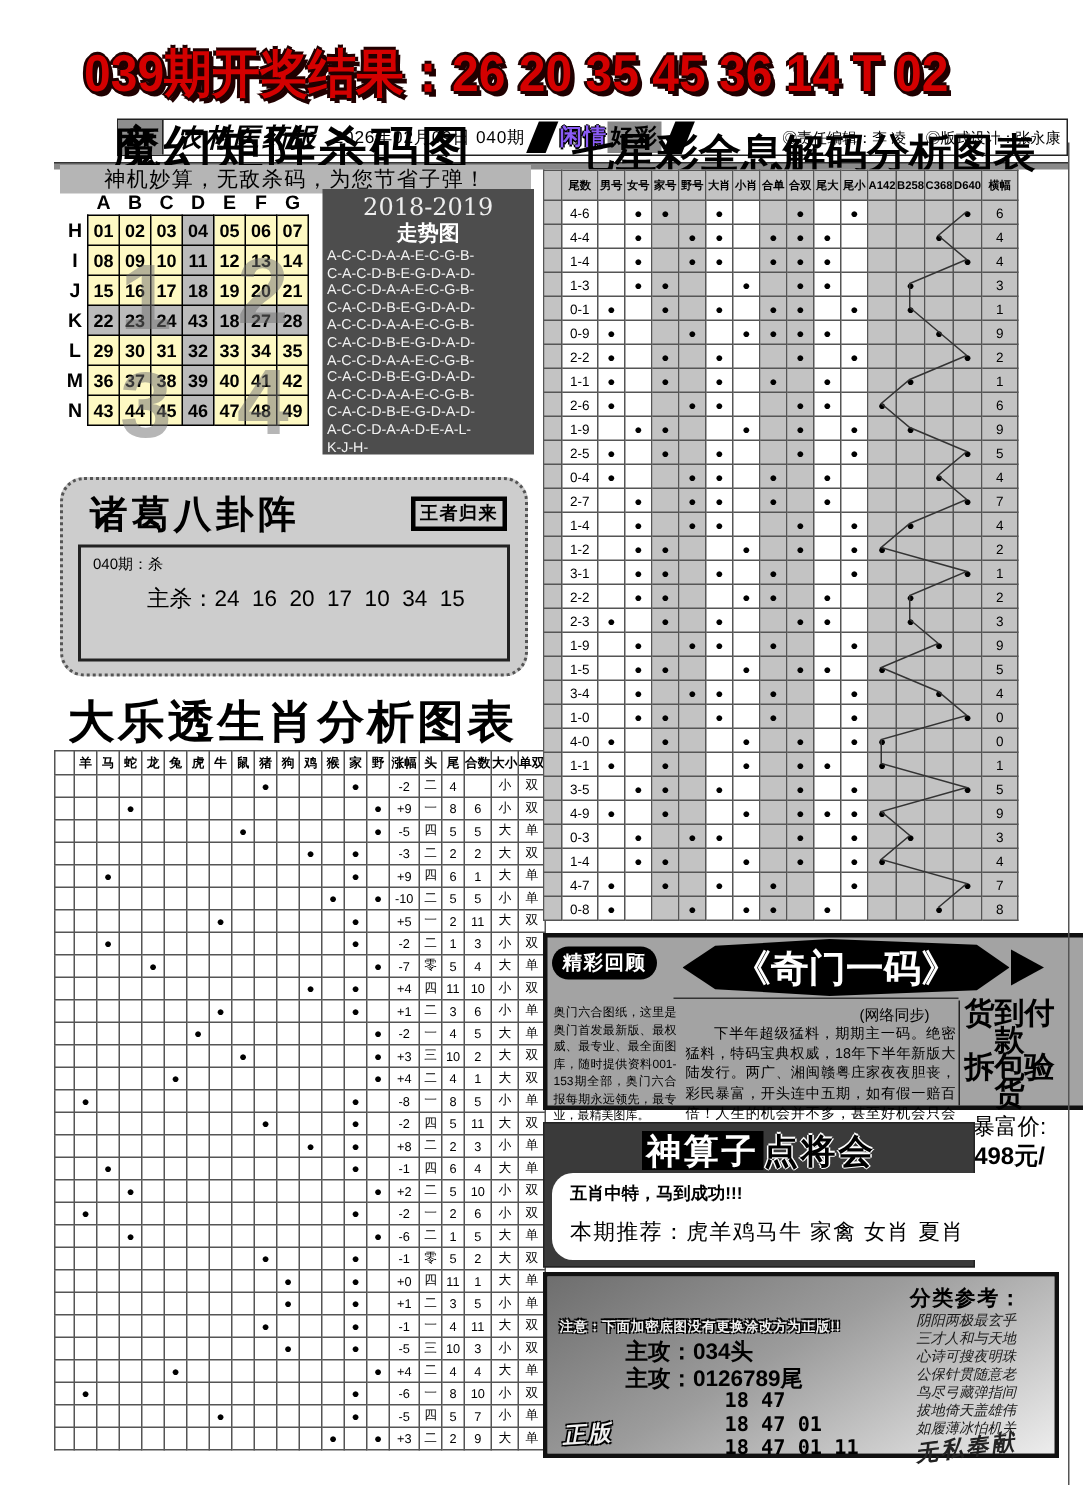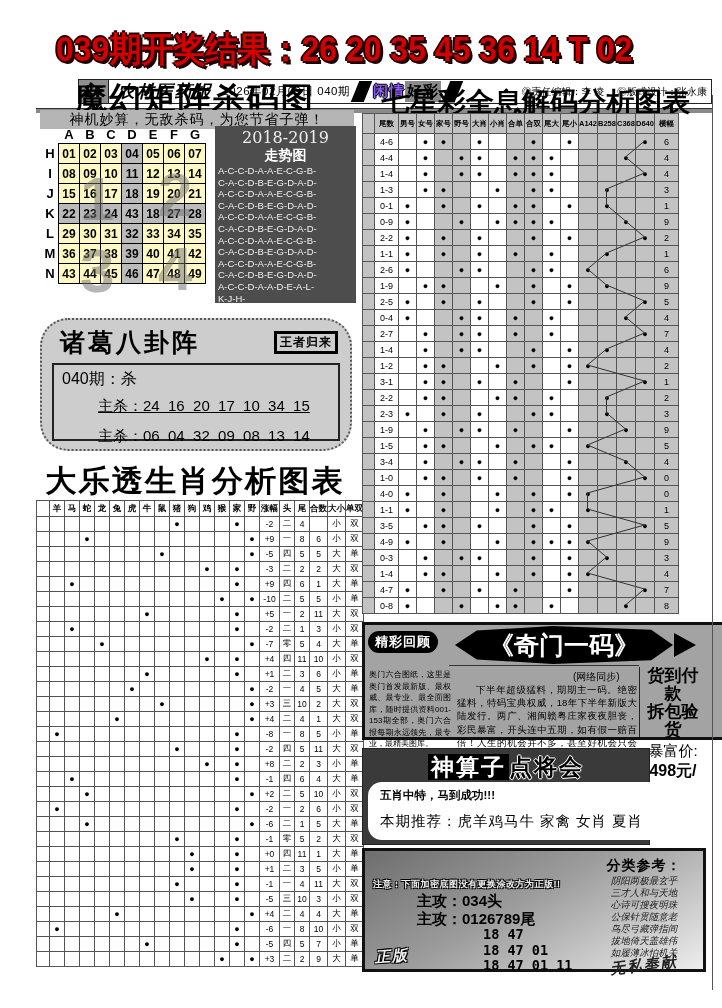--- a/index.html
+++ b/index.html
@@ -34,27 +34,27 @@
   .mg .rl{width:16px;}
   .mg .mc{border:1.6px solid #000;width:20px;height:19px;font-size:12px;font-weight:bold;background:#fef9c3;}
   .mg .sh{background:#bbb;}
   .matrix-grid{left:42px;top:126px;}
   .wm{position:absolute;font-size:62px;font-weight:bold;color:#707070;opacity:.5;pointer-events:none;line-height:1;}
   .trend-panel{left:215px;top:126px;width:141px;height:177px;background:#4d4d4d;color:#fff;box-sizing:border-box;padding:2px 3px;}
   .trend-y{font-family:"DejaVu Serif",serif;font-size:16px;text-align:center;color:#eee;}
   .trend-t{font-size:14px;font-weight:bold;text-align:center;}
   .trend-line{font-size:9.5px;line-height:11.6px;letter-spacing:0;color:#f2f2f2;white-space:nowrap;}
   
-  .bagua{left:40px;top:318px;width:312px;height:133px;background:#cdcdcd;border:2px dotted #555;border-radius:28px;box-sizing:border-box;}
+  .bagua{left:40px;top:318px;width:312px;height:133px;background:#cdcdcd;border:2px dotted #555;border-radius:16px;box-sizing:border-box;}
   .bagua-head{display:flex;align-items:center;padding:6px 12px 2px 18px;}
   .bagua-title{font-size:25px;font-weight:bold;letter-spacing:3px;}
   .bagua-badge{margin-left:auto;border:3px solid #000;font-size:12px;font-weight:bold;padding:0 3px;letter-spacing:1px;}
   .bagua-inner{margin:2px 10px;border:2px solid #222;height:78px;padding:4px 8px;box-sizing:border-box;}
-  .bagua-l0{font-size:16px;}
-  .bagua-l1{font-size:15px;margin-top:7px;padding-left:36px;white-space:pre;text-decoration:underline;}
+  .bagua-l0{font-size:10px;}
+  .bagua-l1{font-size:15px;margin-top:7px;padding-left:36px;white-space:pre;}
   .bagua-l2{font-size:15px;margin-top:11px;padding-left:36px;white-space:pre;}
   
   .tbl{border-collapse:collapse;table-layout:fixed;background:#fff;}
   .tbl td{border:1px solid #555;text-align:center;padding:0;overflow:hidden;white-space:nowrap;}
   .dlt-wrap{left:36px;top:500px;}
   .dlt td{height:14px;font-size:8.5px;}
   .dlt tr.hd td{height:15px;font-size:8.5px;font-weight:bold;}
   .qxc-wrap{left:362px;top:113px;}
   .qxc td{height:15px;font-size:9px;}
   .qxc tr.hd td{height:19px;font-size:7.5px;font-weight:bold;}
@@ -66,21 +66,21 @@
   .ad-badge{left:3px;top:6px;background:#000;color:#fff;font-size:13px;font-weight:bold;border-radius:12px;padding:2px 7px;letter-spacing:1px;}
   .ad-lens{left:90px;top:1px;width:218px;height:38px;background:#000;clip-path:polygon(0% 50%,10% 12%,45% 0%,90% 10%,100% 50%,90% 90%,45% 100%,10% 88%);display:flex;align-items:center;justify-content:center;}
   .ad-lens span{color:#fff;font-size:25px;font-weight:bold;letter-spacing:0;white-space:nowrap;}
   .ad-arrow{left:309px;top:8px;width:0;height:0;border-left:22px solid #000;border-top:12px solid transparent;border-bottom:12px solid transparent;}
   .ad-hline{left:84px;top:40px;width:190px;height:1px;background:#333;}
   .ad-sync{left:208px;top:45px;font-size:10px;}
   .ad-leftcol{left:4px;top:44px;width:82px;font-size:8px;line-height:11.5px;text-align:justify;}
   .ad-main{left:92px;top:58px;width:180px;font-size:9.5px;line-height:13.2px;text-align:justify;text-indent:2em;}
   .ad-div{left:274px;top:42px;width:1px;height:70px;background:#222;}
   .ad-right{left:277px;top:42px;width:62px;text-align:center;}
-  .ad-r1{font-size:17px;font-weight:bold;line-height:18px;}
+  .ad-r1{font-size:20px;font-weight:bold;line-height:18px;}
   .ad-r2{font-size:15px;margin-top:3px;}
   .ad-r3{font-size:16px;font-weight:bold;}
   
   .ssz{left:362px;top:748px;width:288px;height:97px;background:#3a3a3a;border:1px solid #222;box-sizing:border-box;}
   .ssz-title{text-align:center;margin-top:3px;}
   .ssz-t1{font-size:23px;font-weight:bold;color:#fff;background:#000;padding:0 3px;letter-spacing:2px;}
   .ssz-t2{font-size:23px;font-weight:bold;color:#000;letter-spacing:2px;text-shadow:1px 0 #fff,-1px 0 #fff,0 1px #fff,0 -1px #fff;}
   .ssz-inner{position:absolute;left:5px;top:33px;width:332px;height:58px;background:#fff;border-radius:14px;padding:6px 12px;box-sizing:border-box;}
   .ssz-l1{font-size:11.5px;font-weight:bold;}
   .ssz-l2{font-size:14.5px;margin-top:9px;letter-spacing:1px;}
@@ -234,21 +234,20 @@
 </div>
 
 <div class="abs bagua">
   <div class="bagua-head">
     <span class="bagua-title">诸葛八卦阵</span>
     <span class="bagua-badge">王者归来</span>
   </div>
   <div class="bagua-inner">
     <div class="bagua-l0">040期：杀</div>
     <div class="bagua-l1">主杀：24  16  20  17  10  34  15</div>
-    <div class="bagua-l2">主杀：06  04  32  09  08  13  14</div>
   </div>
 </div>
 
 <div class="abs big-title dlt-title">大乐透生肖分析图表</div>
 <div class="abs dlt-wrap" id="dlt-wrap">
     <table class="tbl dlt">
       <colgroup>
         <col style="width:13px">
         <col style="width:15px">
         <col style="width:15px">

